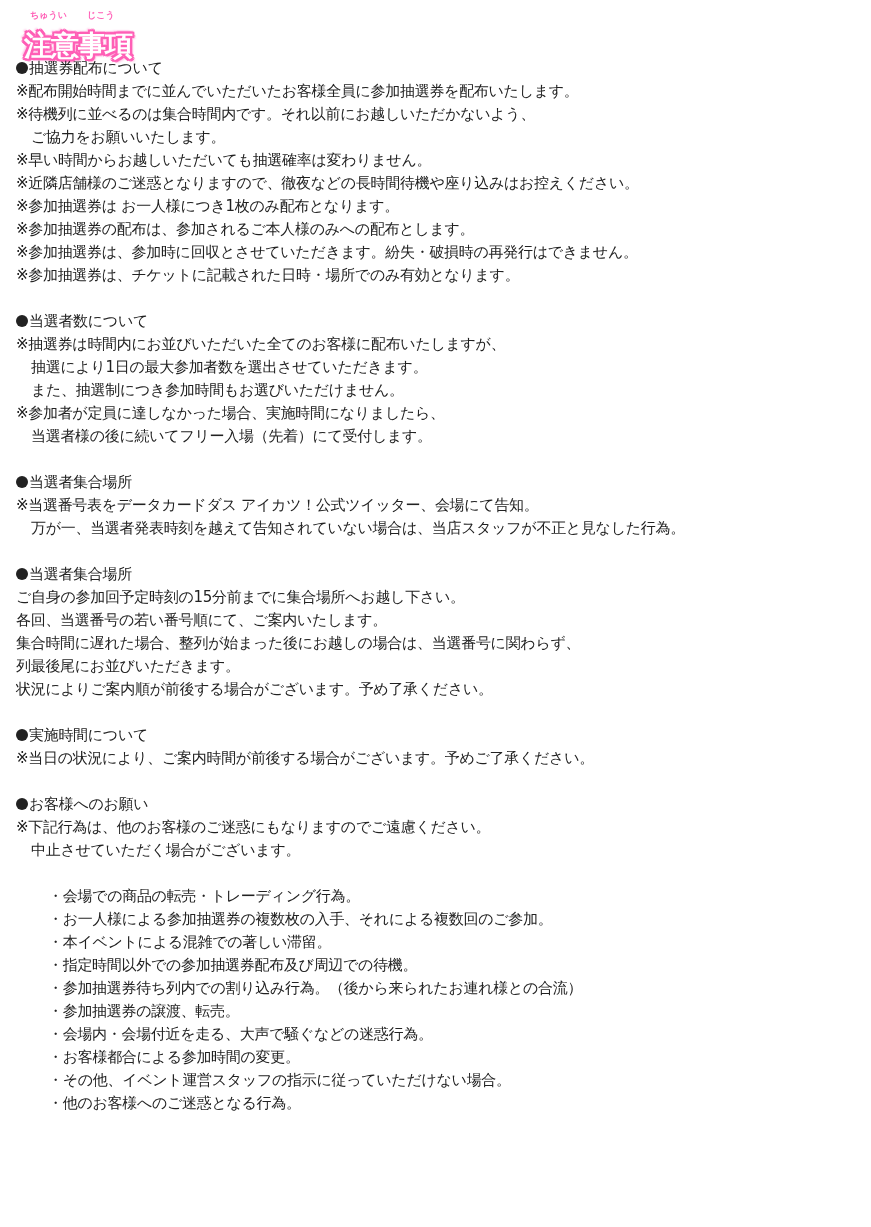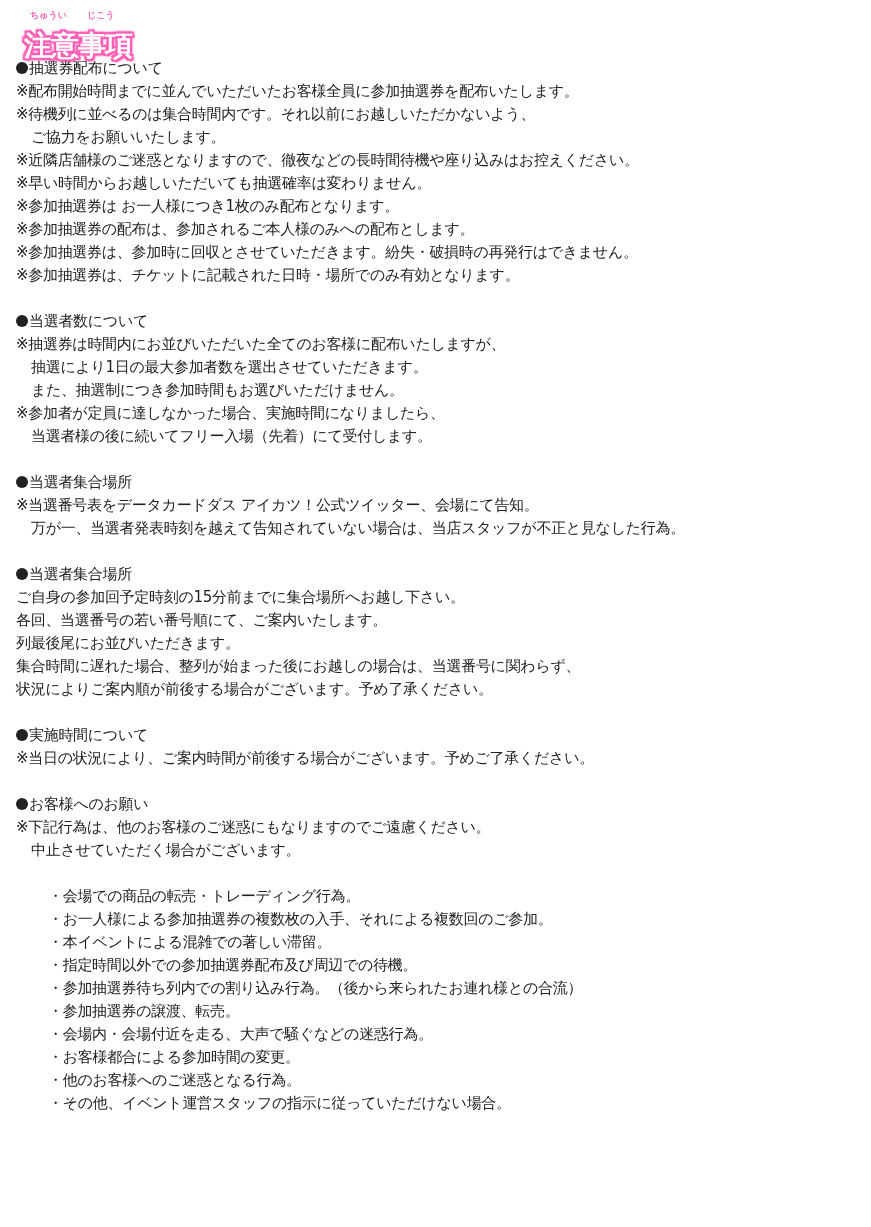--- a/index.html
+++ b/index.html
@@ -106,22 +106,22 @@
   </div>
   <div class="title">注意事項</div>
 </div>
 
 <div class="content">
 
   <div class="heading"><span class="dot"></span><span>抽選券配布について</span></div>
   <div class="line">※配布開始時間までに並んでいただいたお客様全員に参加抽選券を配布いたします。</div>
   <div class="line">※待機列に並べるのは集合時間内です。それ以前にお越しいただかないよう、</div>
   <div class="line indent">ご協力をお願いいたします。</div>
+  <div class="line">※早い時間からお越しいただいても抽選確率は変わりません。</div>
   <div class="line">※近隣店舗様のご迷惑となりますので、徹夜などの長時間待機や座り込みはお控えください。</div>
-  <div class="line">※早い時間からお越しいただいても抽選確率は変わりません。</div>
   <div class="line">※参加抽選券は お一人様につき1枚のみ配布となります。</div>
   <div class="line">※参加抽選券の配布は、参加されるご本人様のみへの配布とします。</div>
   <div class="line">※参加抽選券は、参加時に回収とさせていただきます。紛失・破損時の再発行はできません。</div>
   <div class="line">※参加抽選券は、チケットに記載された日時・場所でのみ有効となります。</div>
   <div class="blank"></div>
 
   <div class="heading"><span class="dot"></span><span>当選者数について</span></div>
   <div class="line">※抽選券は時間内にお並びいただいた全てのお客様に配布いたしますが、</div>
   <div class="line indent">抽選により1日の最大参加者数を選出させていただきます。</div>
   <div class="line indent">また、抽選制につき参加時間もお選びいただけません。</div>
@@ -130,22 +130,22 @@
   <div class="blank"></div>
 
   <div class="heading"><span class="dot"></span><span>当選者集合場所</span></div>
   <div class="line">※当選番号表をデータカードダス アイカツ！公式ツイッター、会場にて告知。</div>
   <div class="line indent">万が一、当選者発表時刻を越えて告知されていない場合は、当店スタッフが不正と見なした行為。</div>
   <div class="blank"></div>
 
   <div class="heading"><span class="dot"></span><span>当選者集合場所</span></div>
   <div class="line">ご自身の参加回予定時刻の15分前までに集合場所へお越し下さい。</div>
   <div class="line">各回、当選番号の若い番号順にて、ご案内いたします。</div>
+  <div class="line">集合時間に遅れた場合、整列が始まった後にお越しの場合は、当選番号に関わらず、</div>
   <div class="line">列最後尾にお並びいただきます。</div>
-  <div class="line">集合時間に遅れた場合、整列が始まった後にお越しの場合は、当選番号に関わらず、</div>
   <div class="line">状況によりご案内順が前後する場合がございます。予め了承ください。</div>
   <div class="blank"></div>
 
   <div class="heading"><span class="dot"></span><span>実施時間について</span></div>
   <div class="line">※当日の状況により、ご案内時間が前後する場合がございます。予めご了承ください。</div>
   <div class="blank"></div>
 
   <div class="heading"><span class="dot"></span><span>お客様へのお願い</span></div>
   <div class="line">※下記行為は、他のお客様のご迷惑にもなりますのでご遠慮ください。</div>
   <div class="line indent">中止させていただく場合がございます。</div>
@@ -153,16 +153,16 @@
 
   <div>
     <div class="line bullet-item">・会場での商品の転売・トレーディング行為。</div>
     <div class="line bullet-item">・お一人様による参加抽選券の複数枚の入手、それによる複数回のご参加。</div>
     <div class="line bullet-item">・本イベントによる混雑での著しい滞留。</div>
     <div class="line bullet-item">・指定時間以外での参加抽選券配布及び周辺での待機。</div>
     <div class="line bullet-item">・参加抽選券待ち列内での割り込み行為。（後から来られたお連れ様との合流）</div>
     <div class="line bullet-item">・参加抽選券の譲渡、転売。</div>
     <div class="line bullet-item">・会場内・会場付近を走る、大声で騒ぐなどの迷惑行為。</div>
     <div class="line bullet-item">・お客様都合による参加時間の変更。</div>
+    <div class="line bullet-item">・その他、イベント運営スタッフの指示に従っていただけない場合。</div>
     <div class="line bullet-item">・他のお客様へのご迷惑となる行為。</div>
-    <div class="line bullet-item">・その他、イベント運営スタッフの指示に従っていただけない場合。</div>
   </div>
 </div>
 
 </body></html>

